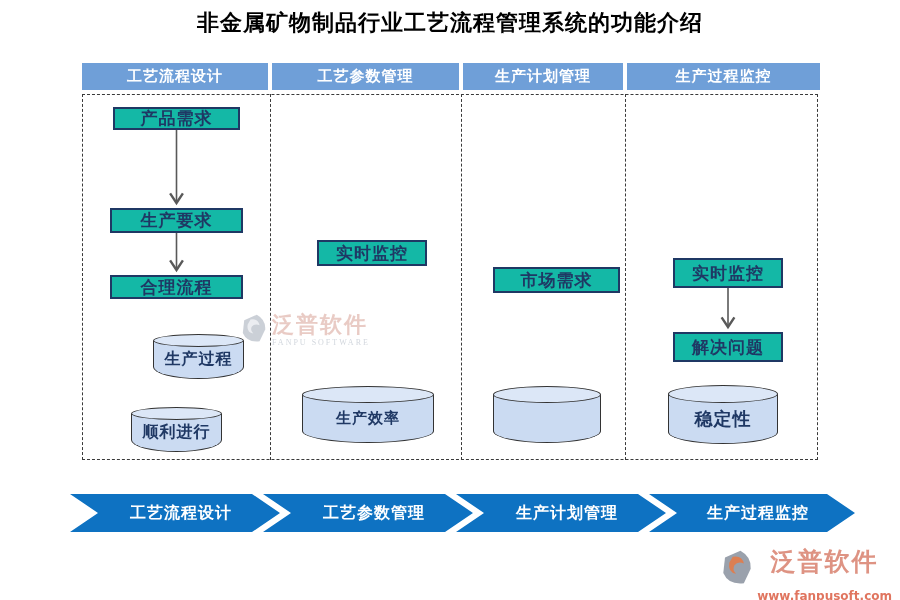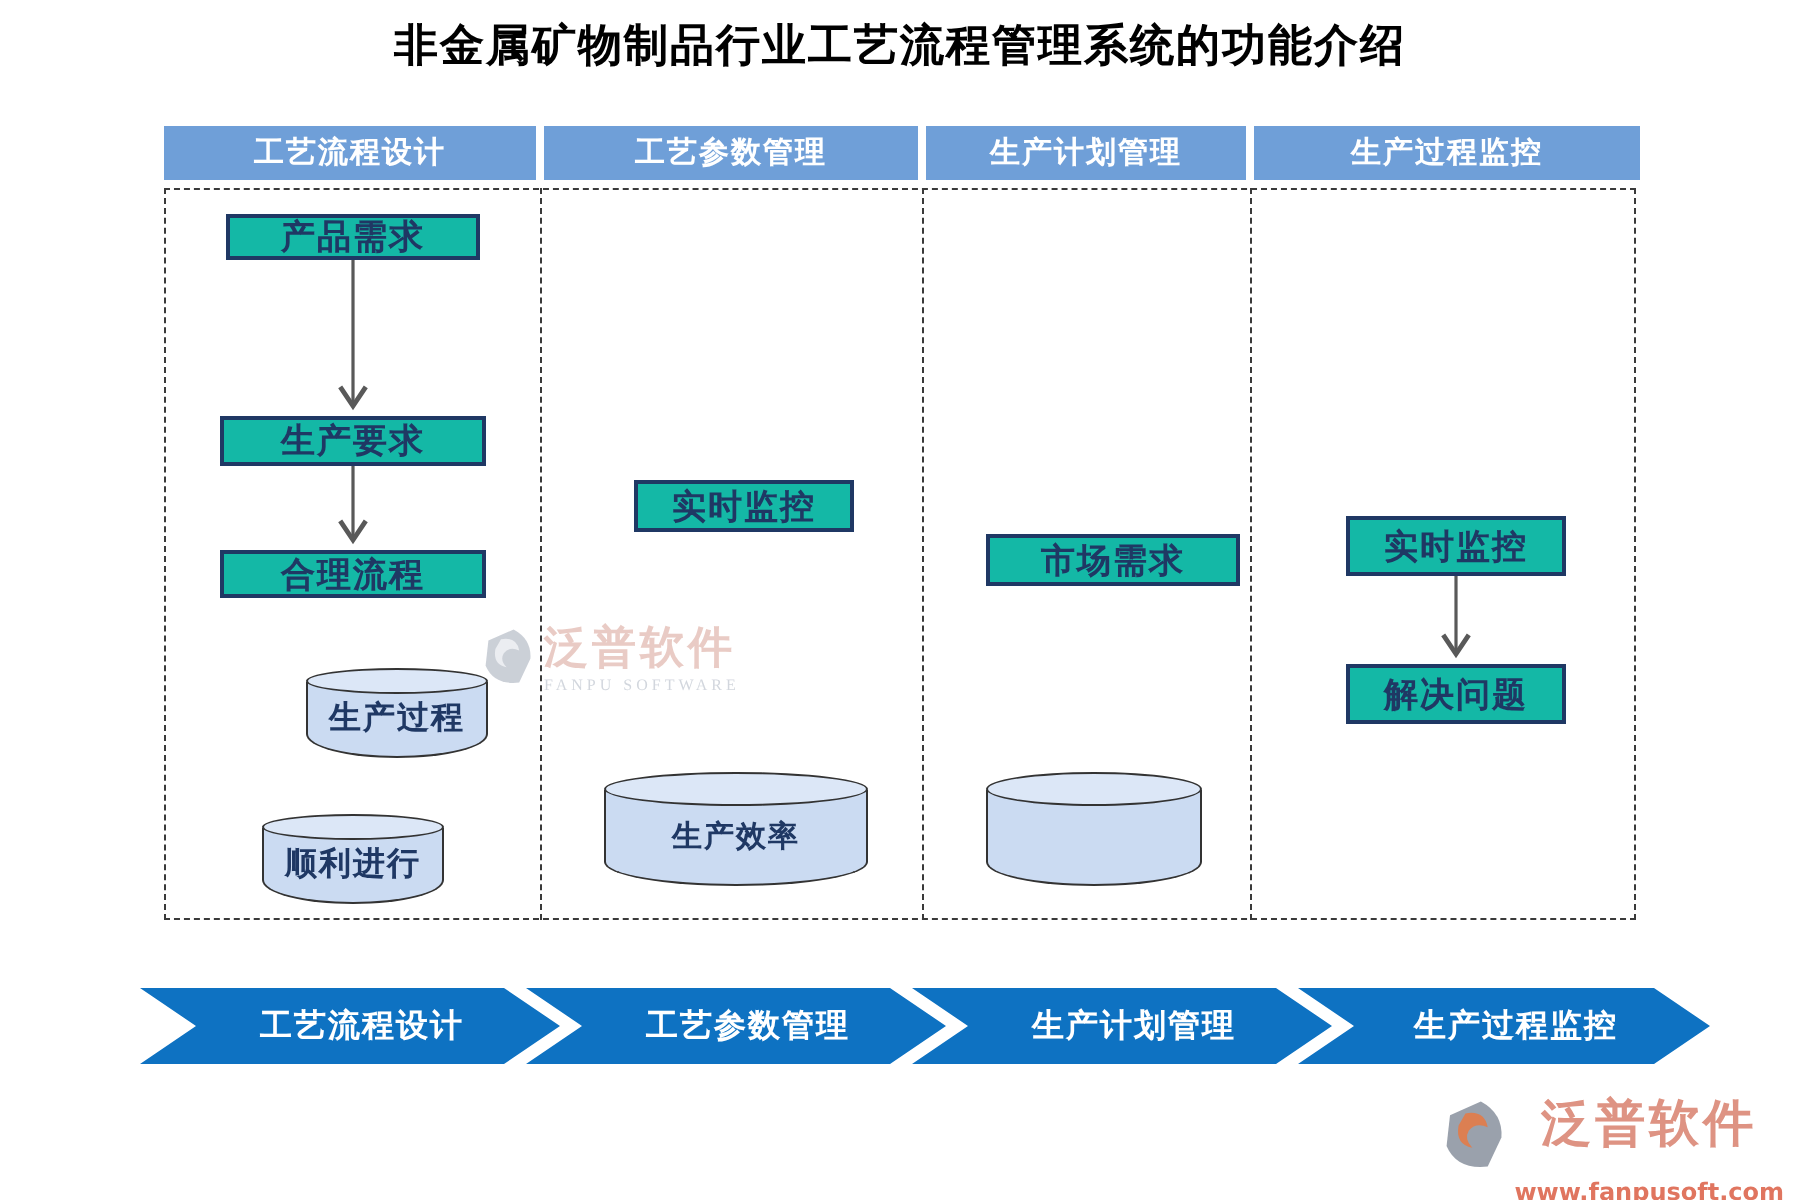--- a/index.html
+++ b/index.html
@@ -131,20 +131,25 @@
   </div>
 
   <div class="fbox" style="left:493px;top:267px;width:127px;height:26px;">市场需求</div>
   <div class="cyl" style="left:493px;top:386px;width:108px;height:57px;--eh:17px;">
     <div class="cyl-body"></div>
     <div class="cyl-top"></div>
   </div>
 
   <div class="fbox" style="left:673px;top:258px;width:110px;height:30px;">实时监控</div>
   <div class="fbox" style="left:673px;top:332px;width:110px;height:30px;">解决问题</div>
+  <div class="cyl" style="left:668px;top:385px;width:110px;height:59px;--eh:18px;">
+    <div class="cyl-body"></div>
+    <div class="cyl-top"></div>
+    <div class="cyl-lbl" style="font-size:18px;">稳定性</div>
+  </div>
 
   <div class="wm">
     <svg width="28" height="30" viewBox="0 0 40 42">
       <path d="M6 10 L24 2 Q37 9 36 23 L28 40 Q10 42 4 28 Z" fill="#C3C8D1"></path>
       <path d="M15 9 Q26 7 28 17 Q21 14 17 19 Q14 24 19 29 Q9 27 11 16 Z" fill="#E8EBEF"></path>
     </svg>
     <div class="wm-text">
       <span class="wm-brand">泛普软件</span>
       <span class="wm-sub">FANPU SOFTWARE</span>
     </div>

